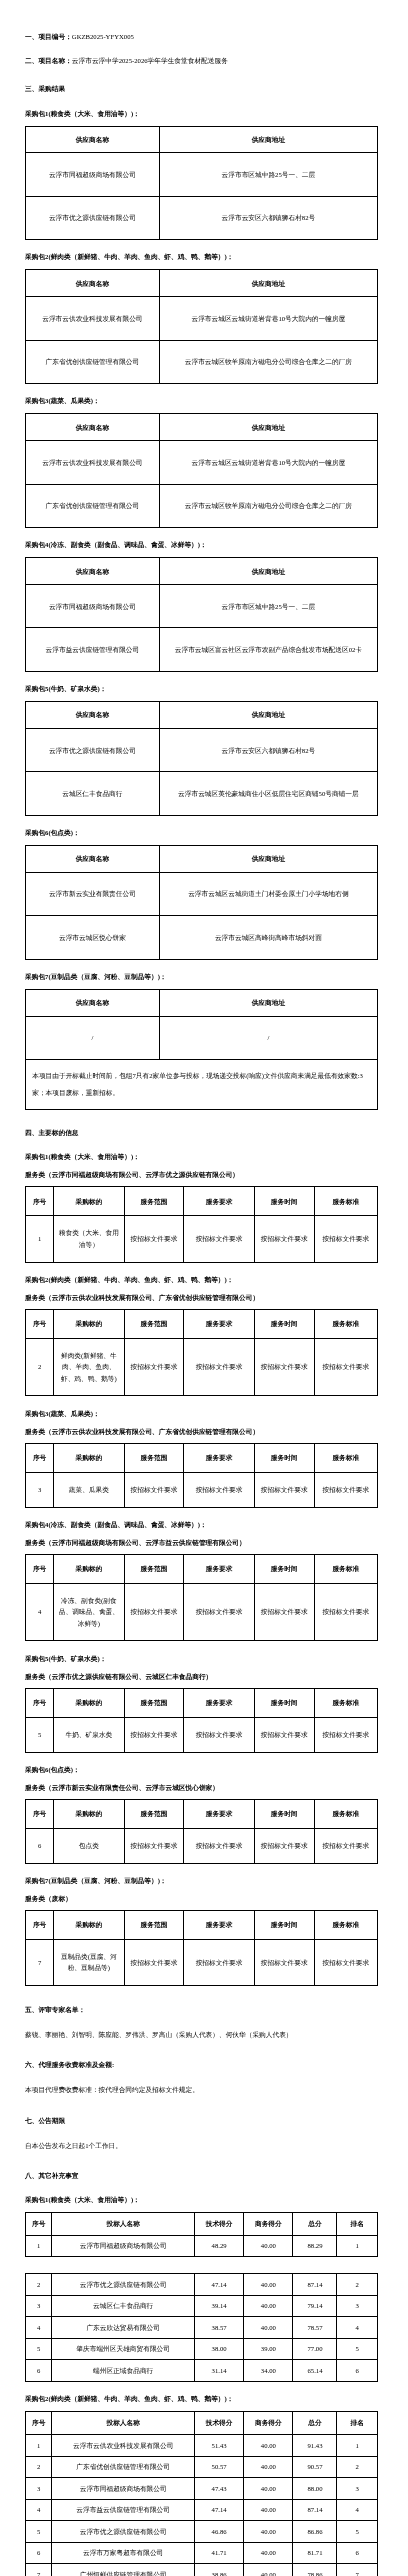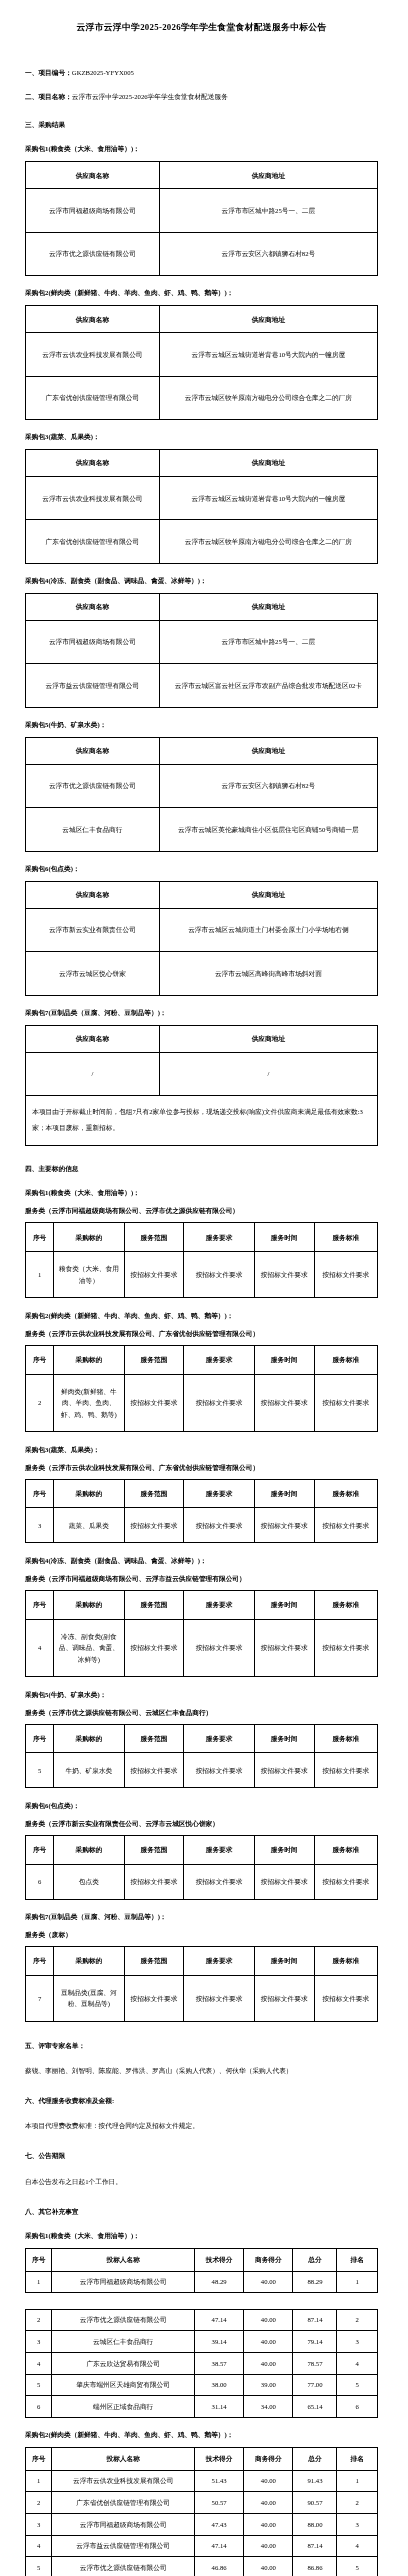--- a/index.html
+++ b/index.html
@@ -34,21 +34,20 @@
   .score-table th { padding:5.2px 1.5px; }
   .score-table td { padding:4.6px 1.5px; }
   .tbl-gap { height:15.5px; }
   .plain-para { margin:14.4px 0; line-height:1.9; }
 </style>
 </head>
 <body>
 
 <div class="doc">
 
-  <div class="doc-title">云浮市云浮中学2025-2026学年学生食堂食材配送服务中标公告</div>
 
   <div class="line">
     <span class="lbl-bold">一、项目编号：</span><span>GKZB2025-YFYX005</span>
   </div>
   <div class="line">
     <span class="lbl-bold">二、项目名称：</span><span>云浮市云浮中学2025-2026学年学生食堂食材配送服务</span>
   </div>
   <div class="section-heading">三、采购结果</div>
 
   <div class="pkg-title">采购包1(粮食类（大米、食用油等）)：</div>

